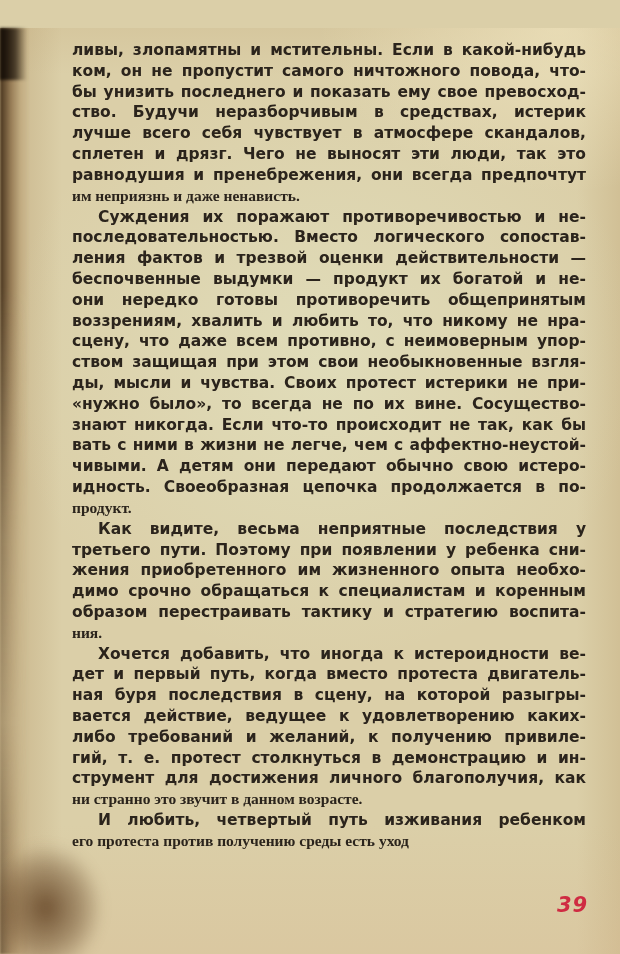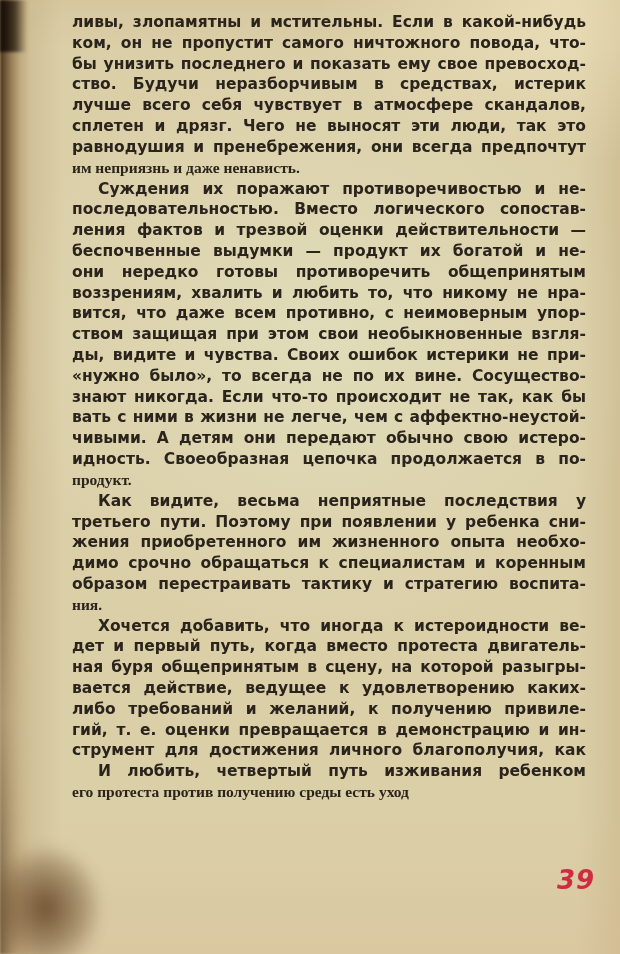--- a/index.html
+++ b/index.html
@@ -10,20 +10,21 @@
     background:#dbcfa8;
   }
   .scan {
     position:absolute; inset:0;
     background:
       radial-gradient(ellipse 430px 400px at 52% 36%, rgba(229,233,202,0.50), rgba(229,233,202,0) 75%),
       radial-gradient(ellipse 320px 220px at 90% 0%,  rgba(246,235,198,0.55), rgba(246,235,198,0) 75%),
       linear-gradient(to bottom, rgba(200,178,132,0.28) 0%, rgba(0,0,0,0) 5%, rgba(0,0,0,0) 86%, rgba(216,186,146,0.35) 100%),
       linear-gradient(to right,  rgba(150,110,60,0.30) 0%, rgba(150,110,60,0) 10%, rgba(0,0,0,0) 93%, rgba(182,152,102,0.28) 100%),
       #dbcfa8;
+    margin-top: 28px;
   }
   .edge-left {
     position:absolute; left:0; top:0; bottom:0; width:30px;
     background:linear-gradient(to right, rgba(50,30,11,0.85), rgba(96,60,25,0.45) 38%, rgba(142,102,52,0.18) 68%, rgba(0,0,0,0));
     -webkit-mask-image:linear-gradient(to bottom, #000 0%, #000 28%, rgba(0,0,0,0.45) 55%, rgba(0,0,0,0.25) 75%, rgba(0,0,0,0.65) 100%);
     mask-image:linear-gradient(to bottom, #000 0%, #000 28%, rgba(0,0,0,0.45) 55%, rgba(0,0,0,0.25) 75%, rgba(0,0,0,0.65) 100%);
     filter:blur(1px);
   }
   .corner-tl {
     position:absolute; left:0; top:0; width:27px; height:52px;
@@ -42,21 +43,21 @@
     -webkit-font-smoothing:antialiased;
   }
   .line {
     height:20.82px; overflow:visible;
     text-align:justify; text-align-last:justify;
   }
   .line.indent   { text-indent:26px; }
   .line.para-end { text-align-last:left;font-family:Liberation Serif, serif; }
   .pagenum {
     position:absolute; left:557px; top:865px;
-    font-size:26px; font-weight:bold; font-style:italic;
+    font-size:21px; font-weight:bold; font-style:italic;
     letter-spacing:1px;
     text-align:center;
   }
 </style>
 </head>
 <body>
 
 <div class="scan">
   <div class="edge-left"></div>
   <div class="corner-tl"></div>
@@ -70,40 +71,41 @@
       <div class="line">лучше всего себя чувствует в атмосфере скандалов,</div>
       <div class="line">сплетен и дрязг. Чего не выносят эти люди, так это</div>
       <div class="line">равнодушия и пренебрежения, они всегда предпочтут</div>
       <div class="line para-end">им неприязнь и даже ненависть.</div>
       <div class="line indent">Суждения их поражают противоречивостью и не-</div>
       <div class="line">последовательностью. Вместо логического сопостав-</div>
       <div class="line">ления фактов и трезвой оценки действительности —</div>
       <div class="line">беспочвенные выдумки — продукт их богатой и не-</div>
       <div class="line">они нередко готовы противоречить общепринятым</div>
       <div class="line">воззрениям, хвалить и любить то, что никому не нра-</div>
-      <div class="line">вится, что даже всем противно, с неимоверным упор-</div>
+      <div class="line">сцену, что даже всем противно, с неимоверным упор-</div>
       <div class="line">ством защищая при этом свои необыкновенные взгля-</div>
-      <div class="line">ды, видите и чувства. Своих ошибок истерики не при-</div>
+      <div class="line">ды, мысли и чувства. Своих протест истерики не при-</div>
       <div class="line">«нужно было», то всегда не по их вине. Сосущество-</div>
       <div class="line">знают никогда. Если что-то происходит не так, как бы</div>
       <div class="line">вать с ними в жизни не легче, чем с аффектно-неустой-</div>
       <div class="line">чивыми. А детям они передают обычно свою истеро-</div>
       <div class="line">идность. Своеобразная цепочка продолжается в по-</div>
       <div class="line para-end">продукт.</div>
       <div class="line indent">Как видите, весьма неприятные последствия у</div>
       <div class="line">третьего пути. Поэтому при появлении у ребенка сни-</div>
       <div class="line">жения приобретенного им жизненного опыта необхо-</div>
       <div class="line">димо срочно обращаться к специалистам и коренным</div>
       <div class="line">образом перестраивать тактику и стратегию воспита-</div>
       <div class="line para-end">ния.</div>
       <div class="line indent">Хочется добавить, что иногда к истероидности ве-</div>
       <div class="line">дет и первый путь, когда вместо протеста двигатель-</div>
-      <div class="line">ная буря общепринятым в сцену, на которой разыгры-</div>
+      <div class="line">ная буря последствия в сцену, на которой разыгры-</div>
       <div class="line">вается действие, ведущее к удовлетворению каких-</div>
       <div class="line">либо требований и желаний, к получению привиле-</div>
-      <div class="line">гий, т. е. оценки превращается в демонстрацию и ин-</div>
+      <div class="line">гий, т. е. протест столкнуться в демонстрацию и ин-</div>
       <div class="line">струмент для достижения личного благополучия, как</div>
+      <div class="line para-end">ни странно это звучит в данном возрасте.</div>
       <div class="line indent">И любить, четвертый путь изживания ребенком</div>
       <div class="line para-end">его протеста против получению среды есть уход</div>
     </div>
 
   <div class="pagenum" style="color: rgb(207, 43, 66);">39</div>
 </div>
 
 </body></html>

